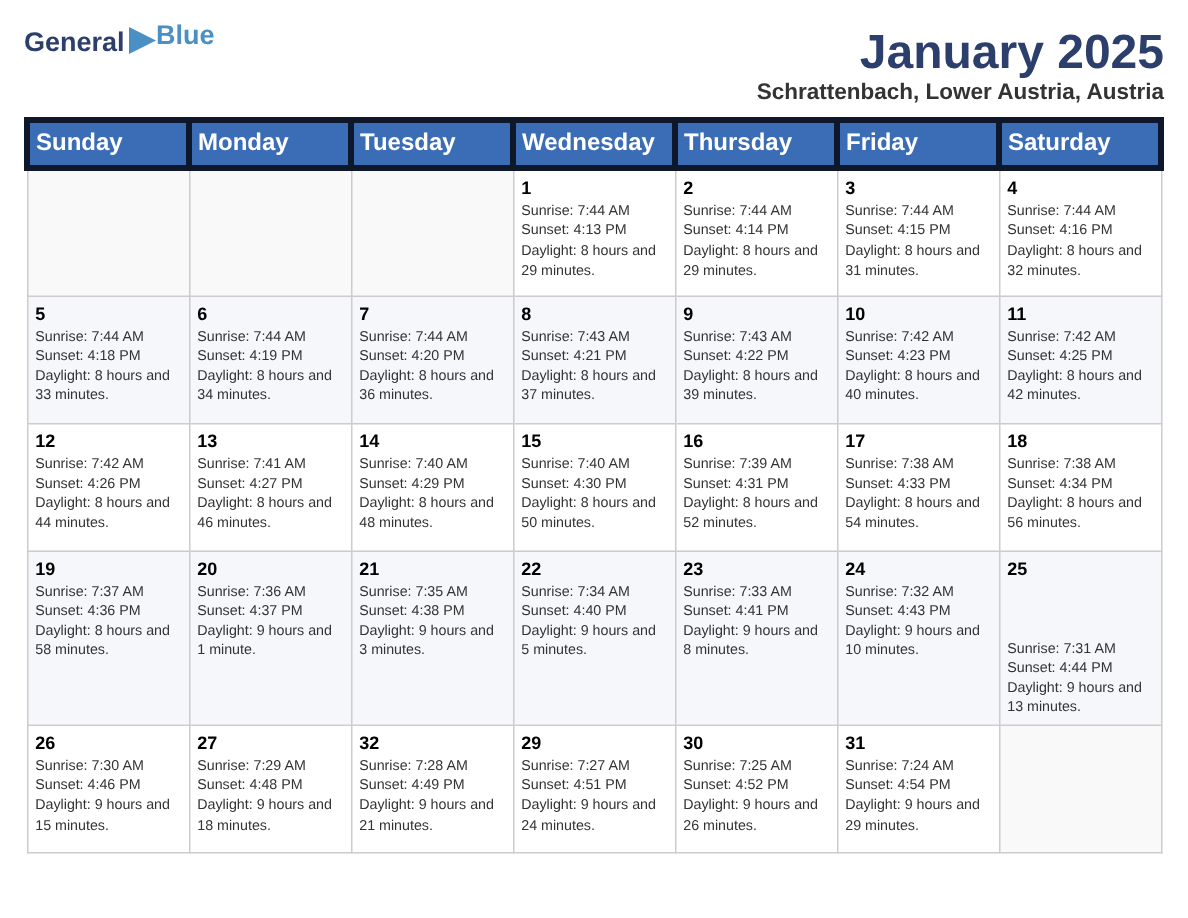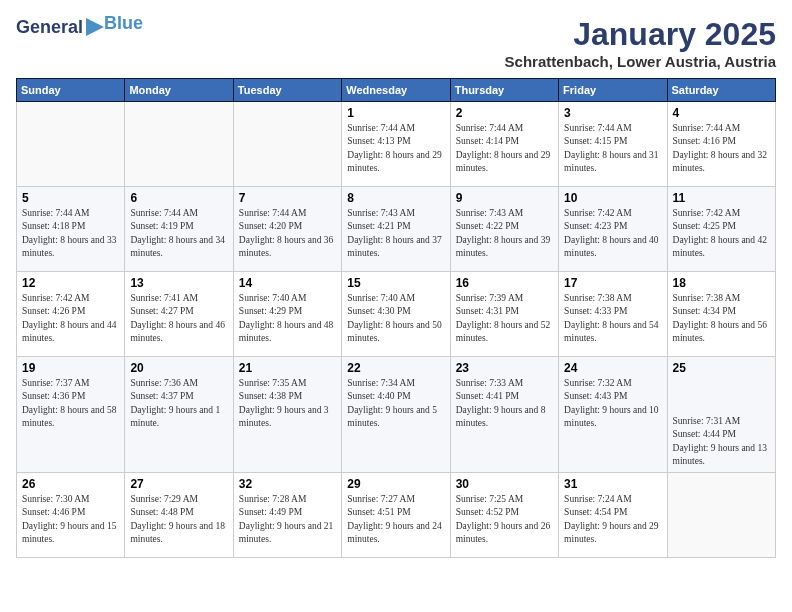--- a/index.html
+++ b/index.html
@@ -40,25 +40,25 @@
       font-weight: bold;
     }
     .calendar {
       width: 100%;
       border-collapse: collapse;
       border: 1px solid #ccc;
     }
     .calendar th {
       background: #3a6db5;
       color: #fff;
-      font-size: 11px;
+      font-size: 16px;
       font-weight: bold;
       padding: 5px 4px;
       text-align: left;
-      border: 1px solid #0f172a;
+      border: 4px solid #0f172a;
     }
     .calendar td {
       width: 107px;
       vertical-align: top;
       padding: 4px 5px;
       font-size: 10px;
       color: #333;
       border: 1px solid #ccc;
       height: 85px;
       background: #fff;
@@ -70,21 +70,20 @@
       font-size: 12px;
       font-weight: bold;
       color: #000;
       display: block;
       margin-bottom: 2px;
     }
     .day-info {
       font-size: 9.5px;
       line-height: 1.4;
       color: #333;
-      font-family: Liberation Serif, serif;
     }
     .empty { background: #f9f9f9 !important; }
   </style>
 </head>
 <body>
 
 <div class="header">
   <div class="logo">
     <div style="display:flex;flex-direction:row;align-items:flex-start;">
       <div style="display:flex;align-items:center;">

